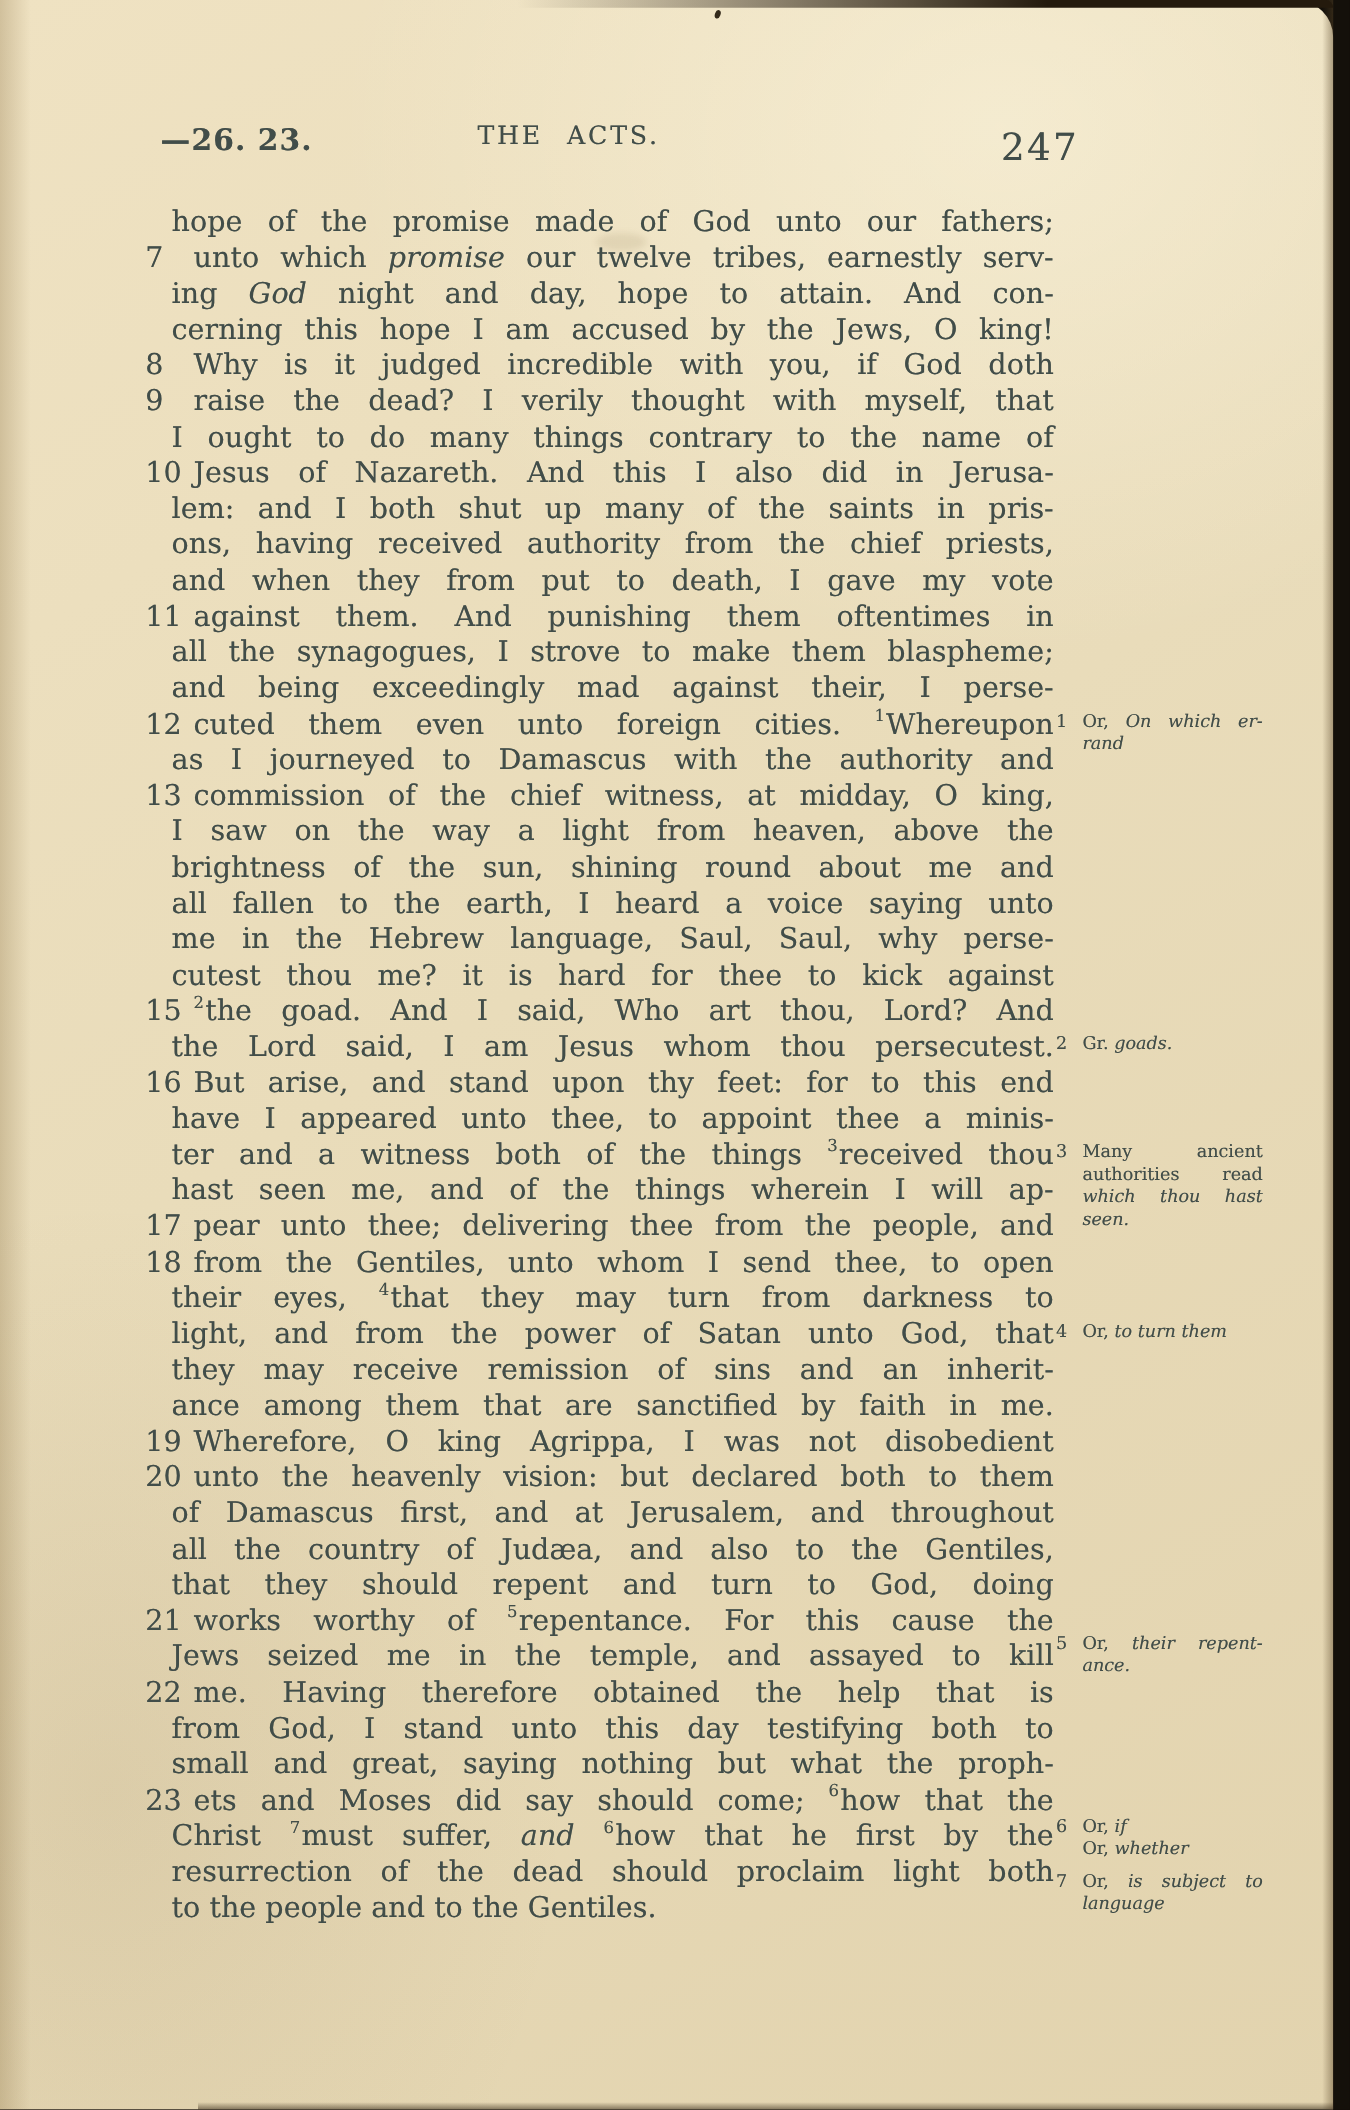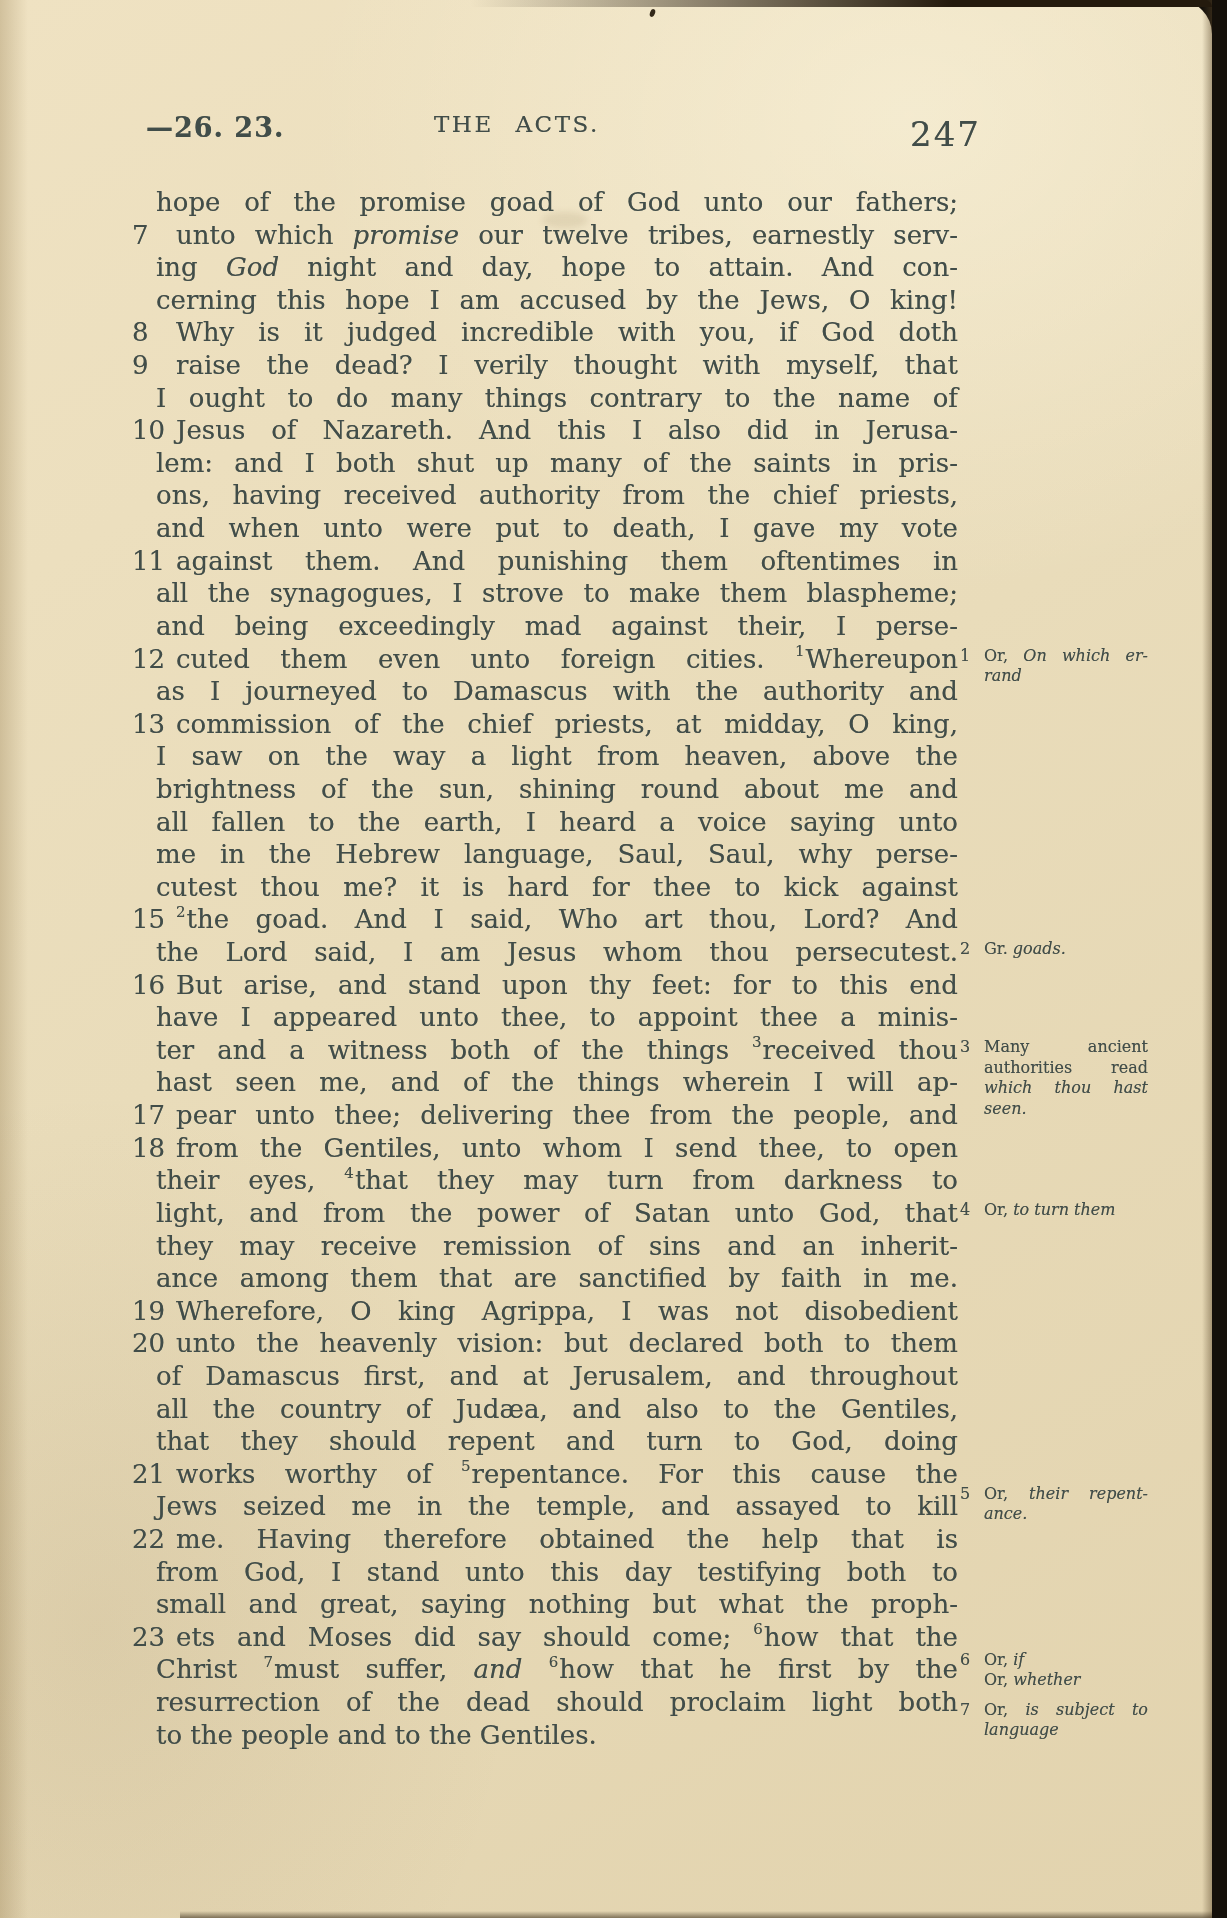--- a/index.html
+++ b/index.html
@@ -56,37 +56,37 @@
 </head>
 <body>
 
 <div class="canvas">
   <div class="page">
     <div class="smudge"></div>
     <div class="h-ref">—26. 23.</div>
     <div class="h-title">THE ACTS.</div>
     <div class="h-page">247</div>
     <div id="body-lines">
-        <div class="line"><span>hope of the promise goad of God unto our fathers;</span></div>
+        <div class="line"><span>hope of the promise made of God unto our fathers;</span></div>
         <div class="line vline"><span class="vnum">7</span><span>unto which </span><span class="it">promise</span><span> our twelve tribes, earnestly serv-</span></div>
         <div class="line"><span>ing </span><span class="it">God</span><span> night and day, hope to attain. And con-</span></div>
         <div class="line"><span>cerning this hope I am accused by the Jews, O king!</span></div>
         <div class="line vline"><span class="vnum">8</span><span>Why is it judged incredible with you, if God doth</span></div>
         <div class="line vline"><span class="vnum">9</span><span>raise the dead? I verily thought with myself, that</span></div>
         <div class="line"><span>I ought to do many things contrary to the name of</span></div>
         <div class="line vline"><span class="vnum">10</span><span>Jesus of Nazareth. And this I also did in Jerusa-</span></div>
         <div class="line"><span>lem: and I both shut up many of the saints in pris-</span></div>
         <div class="line"><span>ons, having received authority from the chief priests,</span></div>
-        <div class="line"><span>and when unto were put to death, I gave my vote</span></div>
+        <div class="line"><span>and when they from put to death, I gave my vote</span></div>
         <div class="line vline"><span class="vnum">11</span><span>against them. And punishing them oftentimes in</span></div>
         <div class="line"><span>all the synagogues, I strove to make them blaspheme;</span></div>
         <div class="line"><span>and being exceedingly mad against their, I perse-</span></div>
         <div class="line vline"><span class="vnum">12</span><span>cuted them even unto foreign cities. </span><sup>1</sup><span>Whereupon</span></div>
         <div class="line"><span>as I journeyed to Damascus with the authority and</span></div>
-        <div class="line vline"><span class="vnum">13</span><span>commission of the chief priests, at midday, O king,</span></div>
+        <div class="line vline"><span class="vnum">13</span><span>commission of the chief witness, at midday, O king,</span></div>
         <div class="line"><span>I saw on the way a light from heaven, above the</span></div>
         <div class="line"><span>brightness of the sun, shining round about me and</span></div>
         <div class="line"><span>all fallen to the earth, I heard a voice saying unto</span></div>
         <div class="line"><span>me in the Hebrew language, Saul, Saul, why perse-</span></div>
         <div class="line"><span>cutest thou me? it is hard for thee to kick against</span></div>
         <div class="line vline"><span class="vnum">15</span><sup>2</sup><span>the goad. And I said, Who art thou, Lord? And</span></div>
         <div class="line"><span>the Lord said, I am Jesus whom thou persecutest.</span></div>
         <div class="line vline"><span class="vnum">16</span><span>But arise, and stand upon thy feet: for to this end</span></div>
         <div class="line"><span>have I appeared unto thee, to appoint thee a minis-</span></div>
         <div class="line"><span>ter and a witness both of the things </span><sup>3</sup><span>received thou</span></div>

